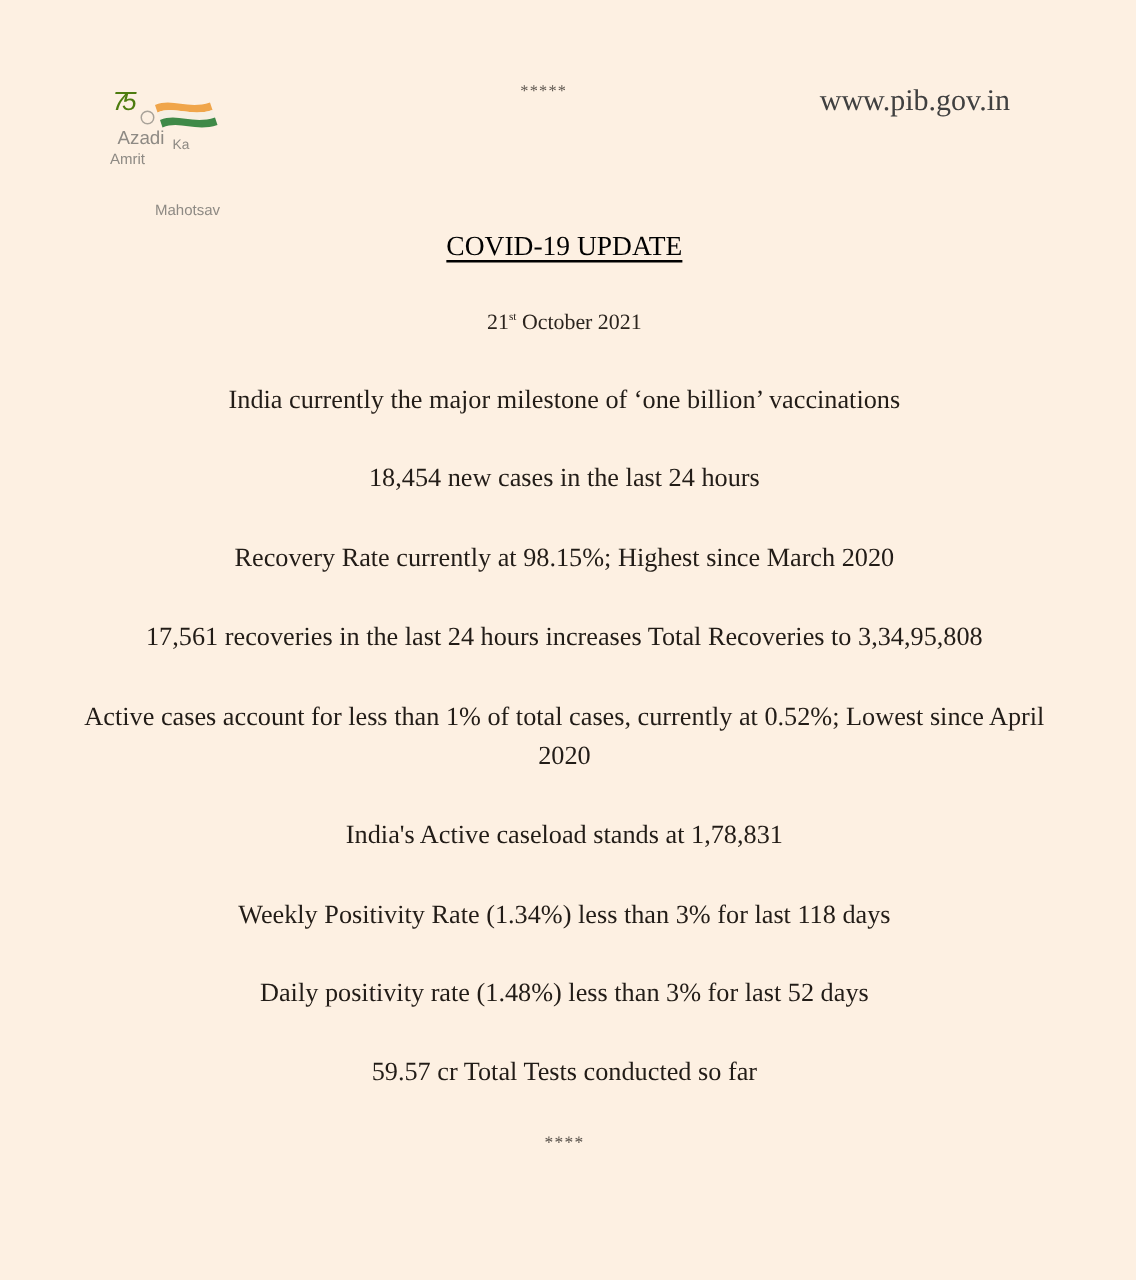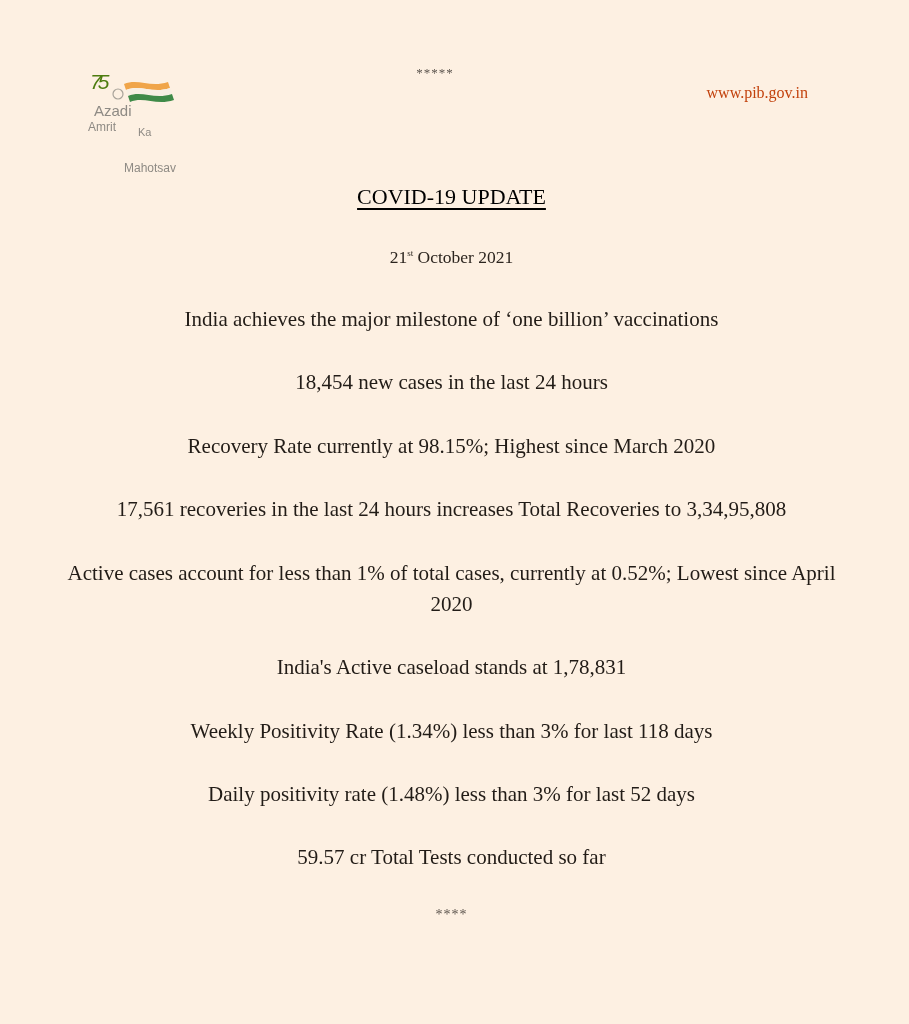--- a/index.html
+++ b/index.html
@@ -20,38 +20,38 @@
       font-size: 21px; font-weight: 300; color: #4d7c0f; letter-spacing: -4px;
       font-style: italic;
     }
     .logo .flag { position: absolute; left: 24px; top: 8px; width: 72px; height: 28px; }
     .logo .azadi {
       position: absolute; left: 8px; top: 32px;
       font-family: "Liberation Sans", sans-serif; font-size: 15px; color: #8e8a84;
     }
     .logo .ka {
       position: absolute; left: 52px; top: 40px;
-      font-family: "Liberation Sans", sans-serif; font-size: 11px; color: #8e8a84; margin-top: 16px;
+      font-family: "Liberation Sans", sans-serif; font-size: 11px; color: #8e8a84;
     }
     .logo .amrit {
       position: absolute; left: 2px; top: 50px;
       font-family: "Liberation Sans", sans-serif; font-size: 12px; color: #8e8a84;
     }
     .logo .mahotsav {
       position: absolute; left: 38px; top: 47px;
       font-family: "Liberation Sans", sans-serif; font-size: 12px; color: #8e8a84; margin-top: 44px;
     }
     .header-center {
       position: absolute; left: 0; width: 870px; top: 65px; text-align: center;
       font-size: 18.5px; line-height: 24px; color: #2b241e;
     }
     .header-center .stars { font-size: 13px; line-height: 16px; color: #5a534c; letter-spacing: 1px; }
     .url {
-      position: absolute; right: 101px; top: 84px;
-      font-size: 16px; color: #c2410c;
+      position: absolute; right: 101px; top: 68px;
+      font-size: 24px; color: #404040;
     }
     .title {
       position: absolute; left: 0; width: 903px; top: 184px; text-align: center;
       font-size: 22px; text-decoration: underline; text-underline-offset: 4px; color: #000000;
     }
     .date {
       position: absolute; left: 0; width: 903px; top: 247px; text-align: center;
       font-size: 17.5px; color: #2b241e;
     }
     .date sup { font-size: 9px; }
@@ -88,21 +88,21 @@
 
 <div class="url">www.pib.gov.in</div>
 
 <div class="title">COVID-19 UPDATE</div>
 
 <div class="date">
   <span>21</span><sup>st</sup><span> October 2021</span>
 </div>
 
 <div class="points">
-  <div class="pt" style="top:304px">India achieves the major milestone of ‘one billion’ vaccinations</div>
+  <div class="pt" style="top:304px">India currently the major milestone of ‘one billion’ vaccinations</div>
   <div class="pt" style="top:367px">18,454 new cases in the last 24 hours</div>
   <div class="pt" style="top:431px">Recovery Rate currently at 98.15%; Highest since March 2020</div>
   <div class="pt" style="top:494px; left:20px; width:863px;">17,561 recoveries in the last 24 hours increases Total Recoveries to 3,34,95,808</div>
   <div class="pt" style="top:558px; left:50px; width:803px;">Active cases account for less than 1% of total cases, currently at 0.52%; Lowest since April 2020</div>
   <div class="pt" style="top:652px">India's Active caseload stands at 1,78,831</div>
   <div class="pt" style="top:716px">Weekly Positivity Rate (1.34%) less than 3% for last 118 days</div>
   <div class="pt" style="top:779px">Daily positivity rate (1.48%) less than 3% for last 52 days</div>
   <div class="pt" style="top:842px">59.57 cr Total Tests conducted so far</div>
 </div>
 

